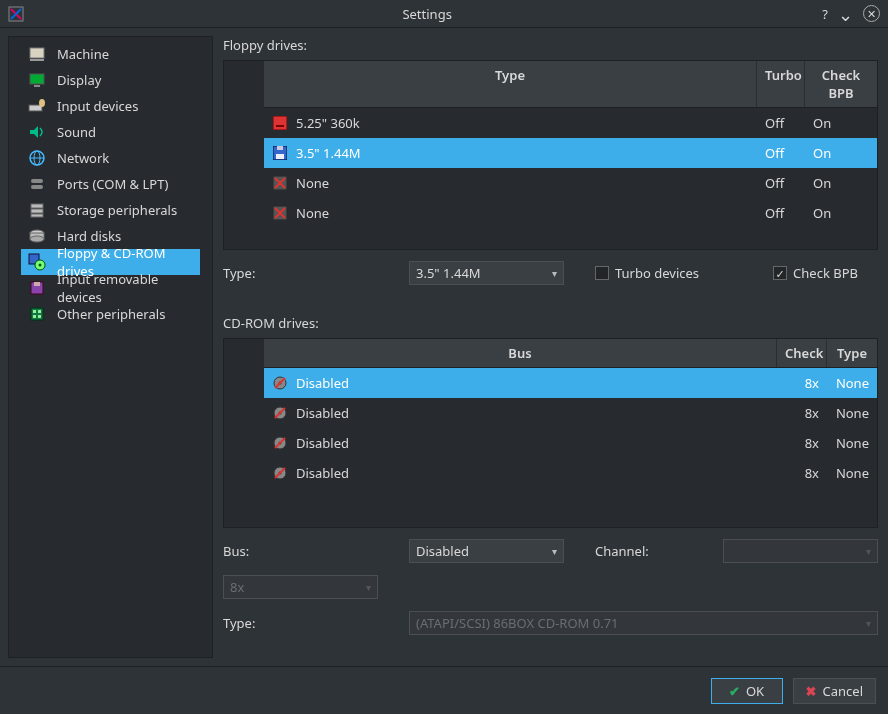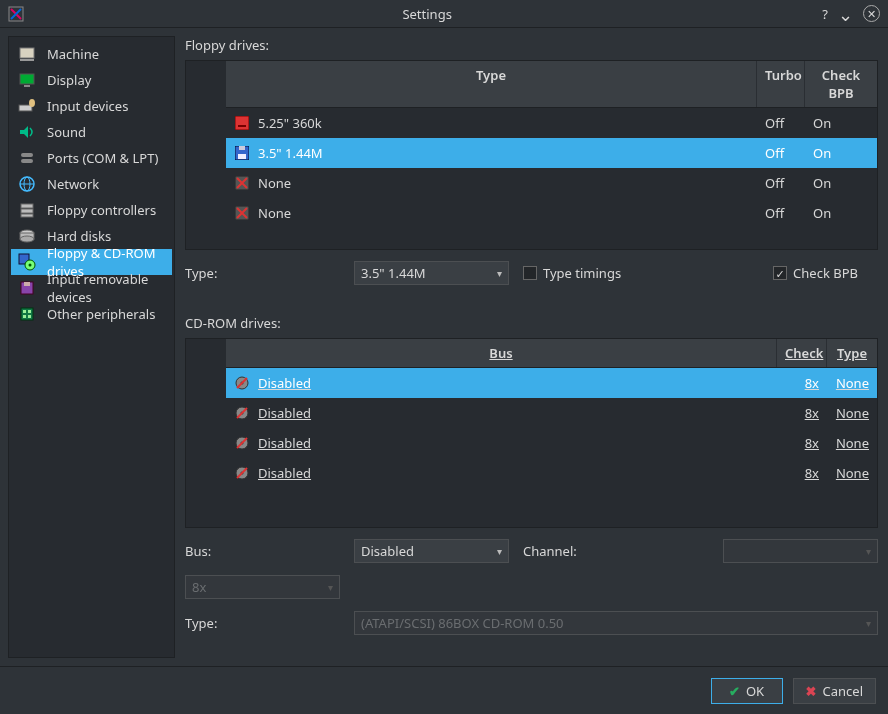--- a/index.html
+++ b/index.html
@@ -41,24 +41,24 @@
     font-size:11px; line-height:1;
   }
   .content {
     flex: 1;
     display: flex;
     padding: 8px;
     gap: 8px;
     min-height: 0;
   }
   .sidebar {
-    width: 167px;
+    width: 205px;
     background: #272b30;
     border: 1px solid #1e2124;
-    padding: 4px 2px;
+    padding: 4px 12px;
     overflow:auto;
   }
   .sidebar-item {
     display:flex;
     align-items:center;
     gap:10px;
     height:26px;
     padding: 0 6px;
     cursor:default;
   }
@@ -96,27 +96,27 @@
   .tr.selected { background: #3daee9; color:#fff; }
   .td { display:flex; align-items:center; gap:8px; }
   .floppy .col-type { flex:1; }
   .floppy .col-turbo { width:48px; text-align:left;}
   .floppy .col-check { width:72px; text-align:left;}
   .floppy .thead .col-turbo, .floppy .thead .col-check { text-align:center;}
   .floppy-table { height:190px; }
   .cd .col-bus { flex:1; }
   .cd .col-speed { width:50px; }
   .cd .col-ctype { width:50px; text-align:right;}
-  .cd-table { height:190px;text-decoration:underline; }
+  .cd-table { height:190px; }
   .cd .thead .th{ text-align:center;}
   .drv-icon { width:16px; height:16px; flex:none; display:flex;align-items:center;justify-content:center;}
   .form-row {
     display:flex;
     align-items:center;
-    gap: 14px;
+    gap: 31px;
     margin-bottom: 10px;
     min-height:26px;
   }
   .form-row .label { width: 155px; }
   .select {
     background:#3a3f44;
     border:1px solid #4c4f52;
     color:#d8d8d8;
     height:24px;
     padding: 0 6px;
@@ -224,45 +224,45 @@
             <svg width="18" height="18">
               <polygon points="2,7 6,7 10,3 10,15 6,11 2,11" fill="#0b8"></polygon>
               <path d="M12 5 Q16 9 12 13" fill="none" stroke="#0b8" stroke-width="1.5"></path>
             </svg>
           </span>
         <span>Sound</span>
       </div>
       <div class="sidebar-item">
         <span class="side-icon">
             <svg width="18" height="18">
-              <rect x="3" y="4" width="12" height="4" rx="2" fill="#888"></rect>
-              <rect x="3" y="10" width="12" height="4" rx="2" fill="#888"></rect>
-            </svg>
-          </span>
-        <span>Ports (COM &amp; LPT)</span>
-      </div>
-      <div class="sidebar-item">
-        <span class="side-icon">
-            <svg width="18" height="18">
               <circle cx="9" cy="9" r="7" fill="none" stroke="#4bf" stroke-width="1.5"></circle>
               <ellipse cx="9" cy="9" rx="3" ry="7" fill="none" stroke="#4bf"></ellipse>
               <line x1="2" y1="9" x2="16" y2="9" stroke="#4bf"></line>
             </svg>
           </span>
         <span>Network</span>
       </div>
       <div class="sidebar-item">
         <span class="side-icon">
             <svg width="18" height="18">
+              <rect x="3" y="4" width="12" height="4" rx="2" fill="#888"></rect>
+              <rect x="3" y="10" width="12" height="4" rx="2" fill="#888"></rect>
+            </svg>
+          </span>
+        <span>Ports (COM &amp; LPT)</span>
+      </div>
+      <div class="sidebar-item">
+        <span class="side-icon">
+            <svg width="18" height="18">
               <rect x="3" y="3" width="12" height="4" fill="#bbb" stroke="#666"></rect>
               <rect x="3" y="8" width="12" height="4" fill="#bbb" stroke="#666"></rect>
               <rect x="3" y="13" width="12" height="3" fill="#bbb" stroke="#666"></rect>
             </svg>
           </span>
-        <span>Floppy controllers</span>
+        <span>Storage peripherals</span>
       </div>
       <div class="sidebar-item">
         <span class="side-icon">
             <svg width="18" height="18">
               <ellipse cx="9" cy="6" rx="7" ry="3" fill="#ccc" stroke="#666"></ellipse>
               <rect x="2" y="6" width="14" height="6" fill="#bbb" stroke="#666"></rect>
               <ellipse cx="9" cy="12" rx="7" ry="3" fill="#aaa" stroke="#666"></ellipse>
             </svg>
           </span>
         <span>Hard disks</span>
@@ -368,21 +368,21 @@
         </div>
       </div>
 
       <div class="form-row">
         <span class="label">Type:</span>
         <div class="select" style="width:155px">
           <span>3.5" 1.44M</span>
         </div>
         <label class="check-label">
           <span class="checkbox"></span>
-          <span>Type timings</span>
+          <span>Turbo devices</span>
         </label>
         <div style="flex:1"></div>
         <label class="check-label" style="margin-right:20px;">
           <span class="checkbox">✓</span>
           <span>Check BPB</span>
         </label>
       </div>
 
       <div class="sep"></div>
 
@@ -465,21 +465,21 @@
         </div>
       </div>
       <div class="form-row">
         <div class="select disabled" style="width:155px">
           <span>8x</span>
         </div>
       </div>
       <div class="form-row">
         <span class="label">Type:</span>
         <div class="select disabled" style="flex:1">
-          <span>(ATAPI/SCSI) 86BOX CD-ROM 0.50</span>
+          <span>(ATAPI/SCSI) 86BOX CD-ROM 0.71</span>
         </div>
       </div>
 
     </div>
   </div>
 
   <div class="footer">
     <div class="btn primary">
       <span class="ok-ico">✔</span>
       <span>OK</span>

